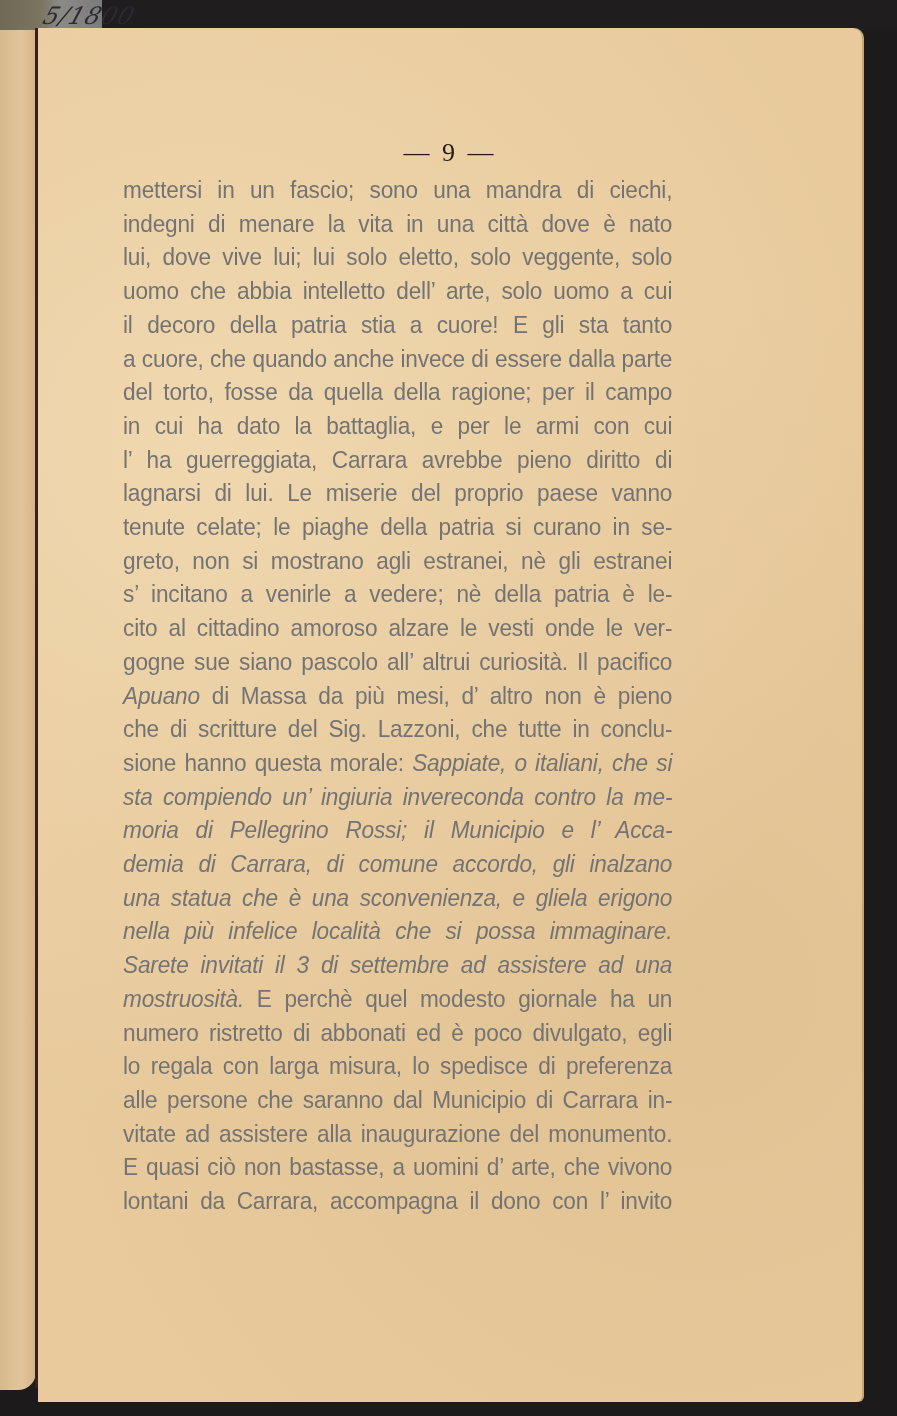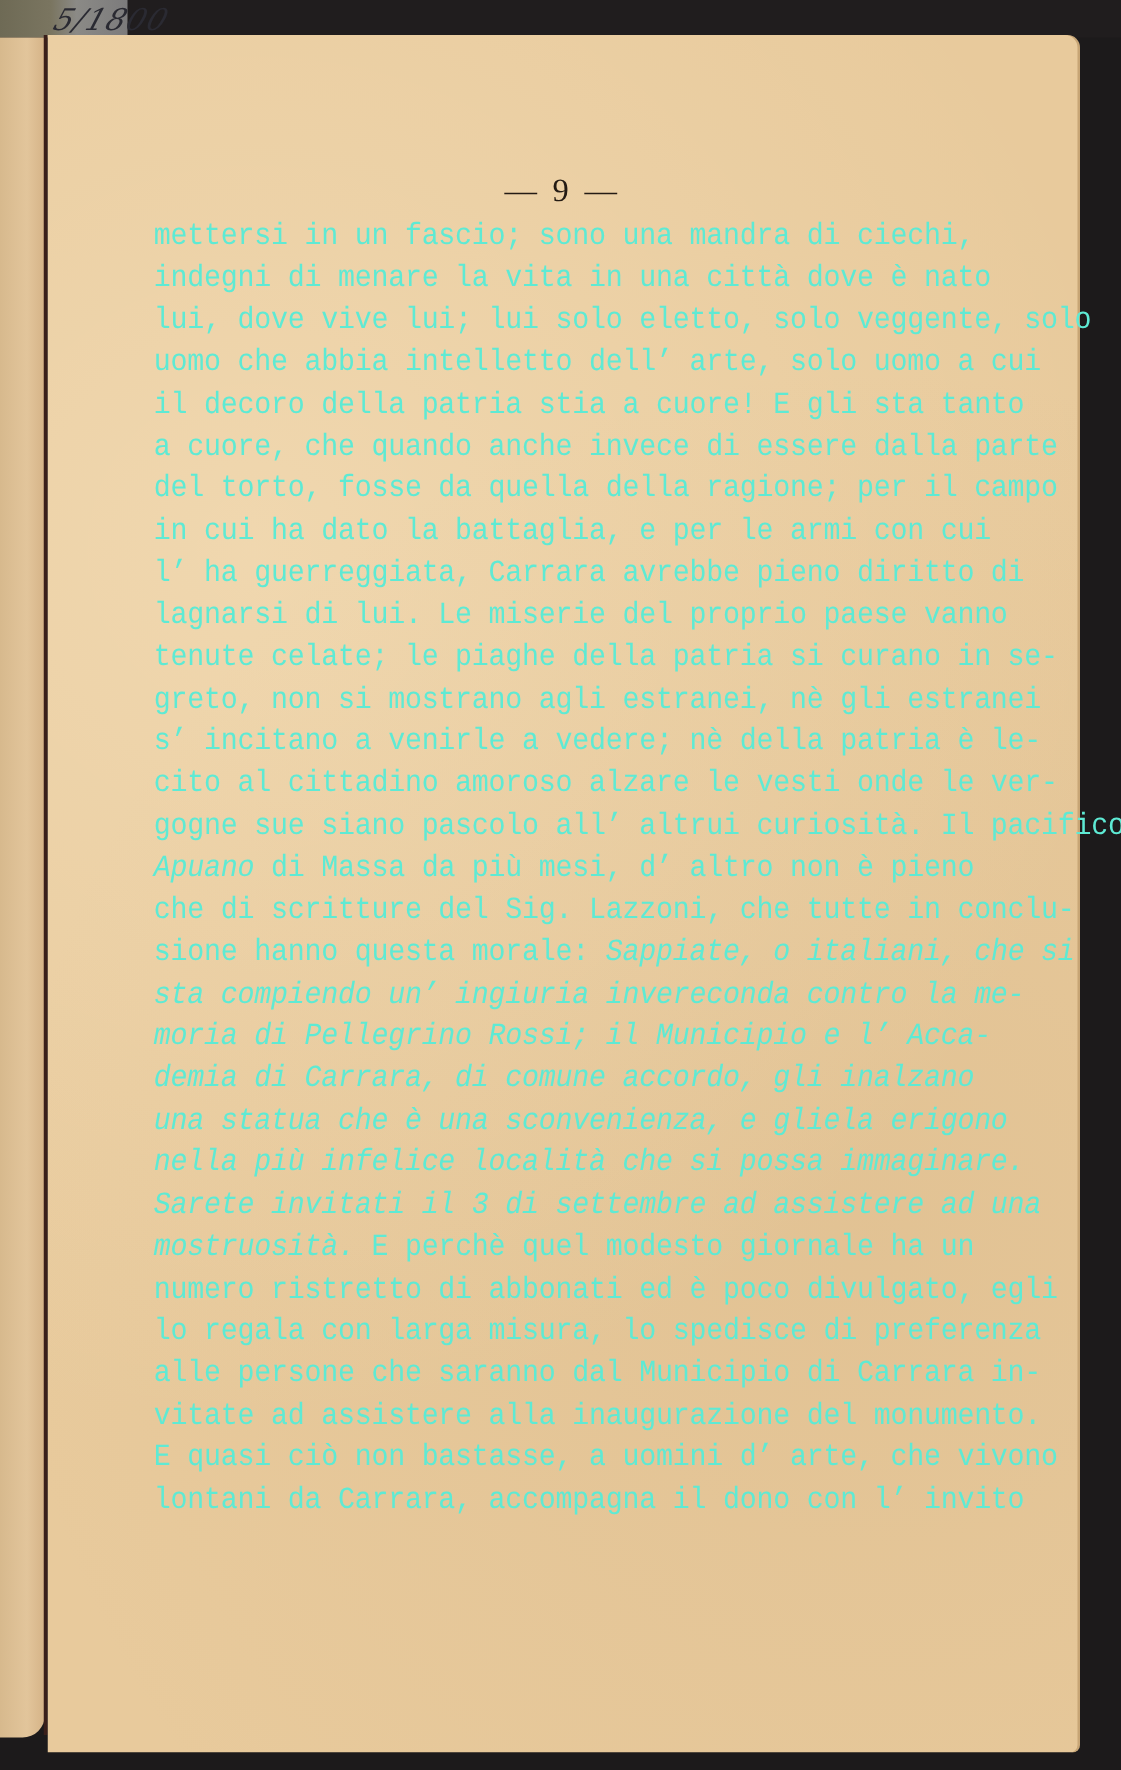--- a/index.html
+++ b/index.html
@@ -40,22 +40,22 @@
     border-bottom-right-radius: 6px;
     box-shadow: inset -2px 0 0 #c7a575;
   }
   .page-number {
     position: absolute; left: 0; top: 138px; width: 897px;
     text-align: center; font-size: 26px; color: #241b14;
     word-spacing: 6px;
   }
   .text-block {
     position: absolute; left: 123px; top: 173px; width: 550px;
-    font-size: 24.6px; line-height: 33.7px; color: #5eead4;
-    font-family: Liberation Mono, monospace;
+    font-size: 24.6px; line-height: 33.7px; color: #737373;
+    font-family: Liberation Sans, sans-serif;
   }
   .line {
     display: block; white-space: nowrap;
     text-align: justify; text-align-last: justify;
     letter-spacing: -0.2px;
     transform: scaleX(0.92); transform-origin: left center;
     width: 597px;
   }
   em { font-style: italic; }
 </style>

